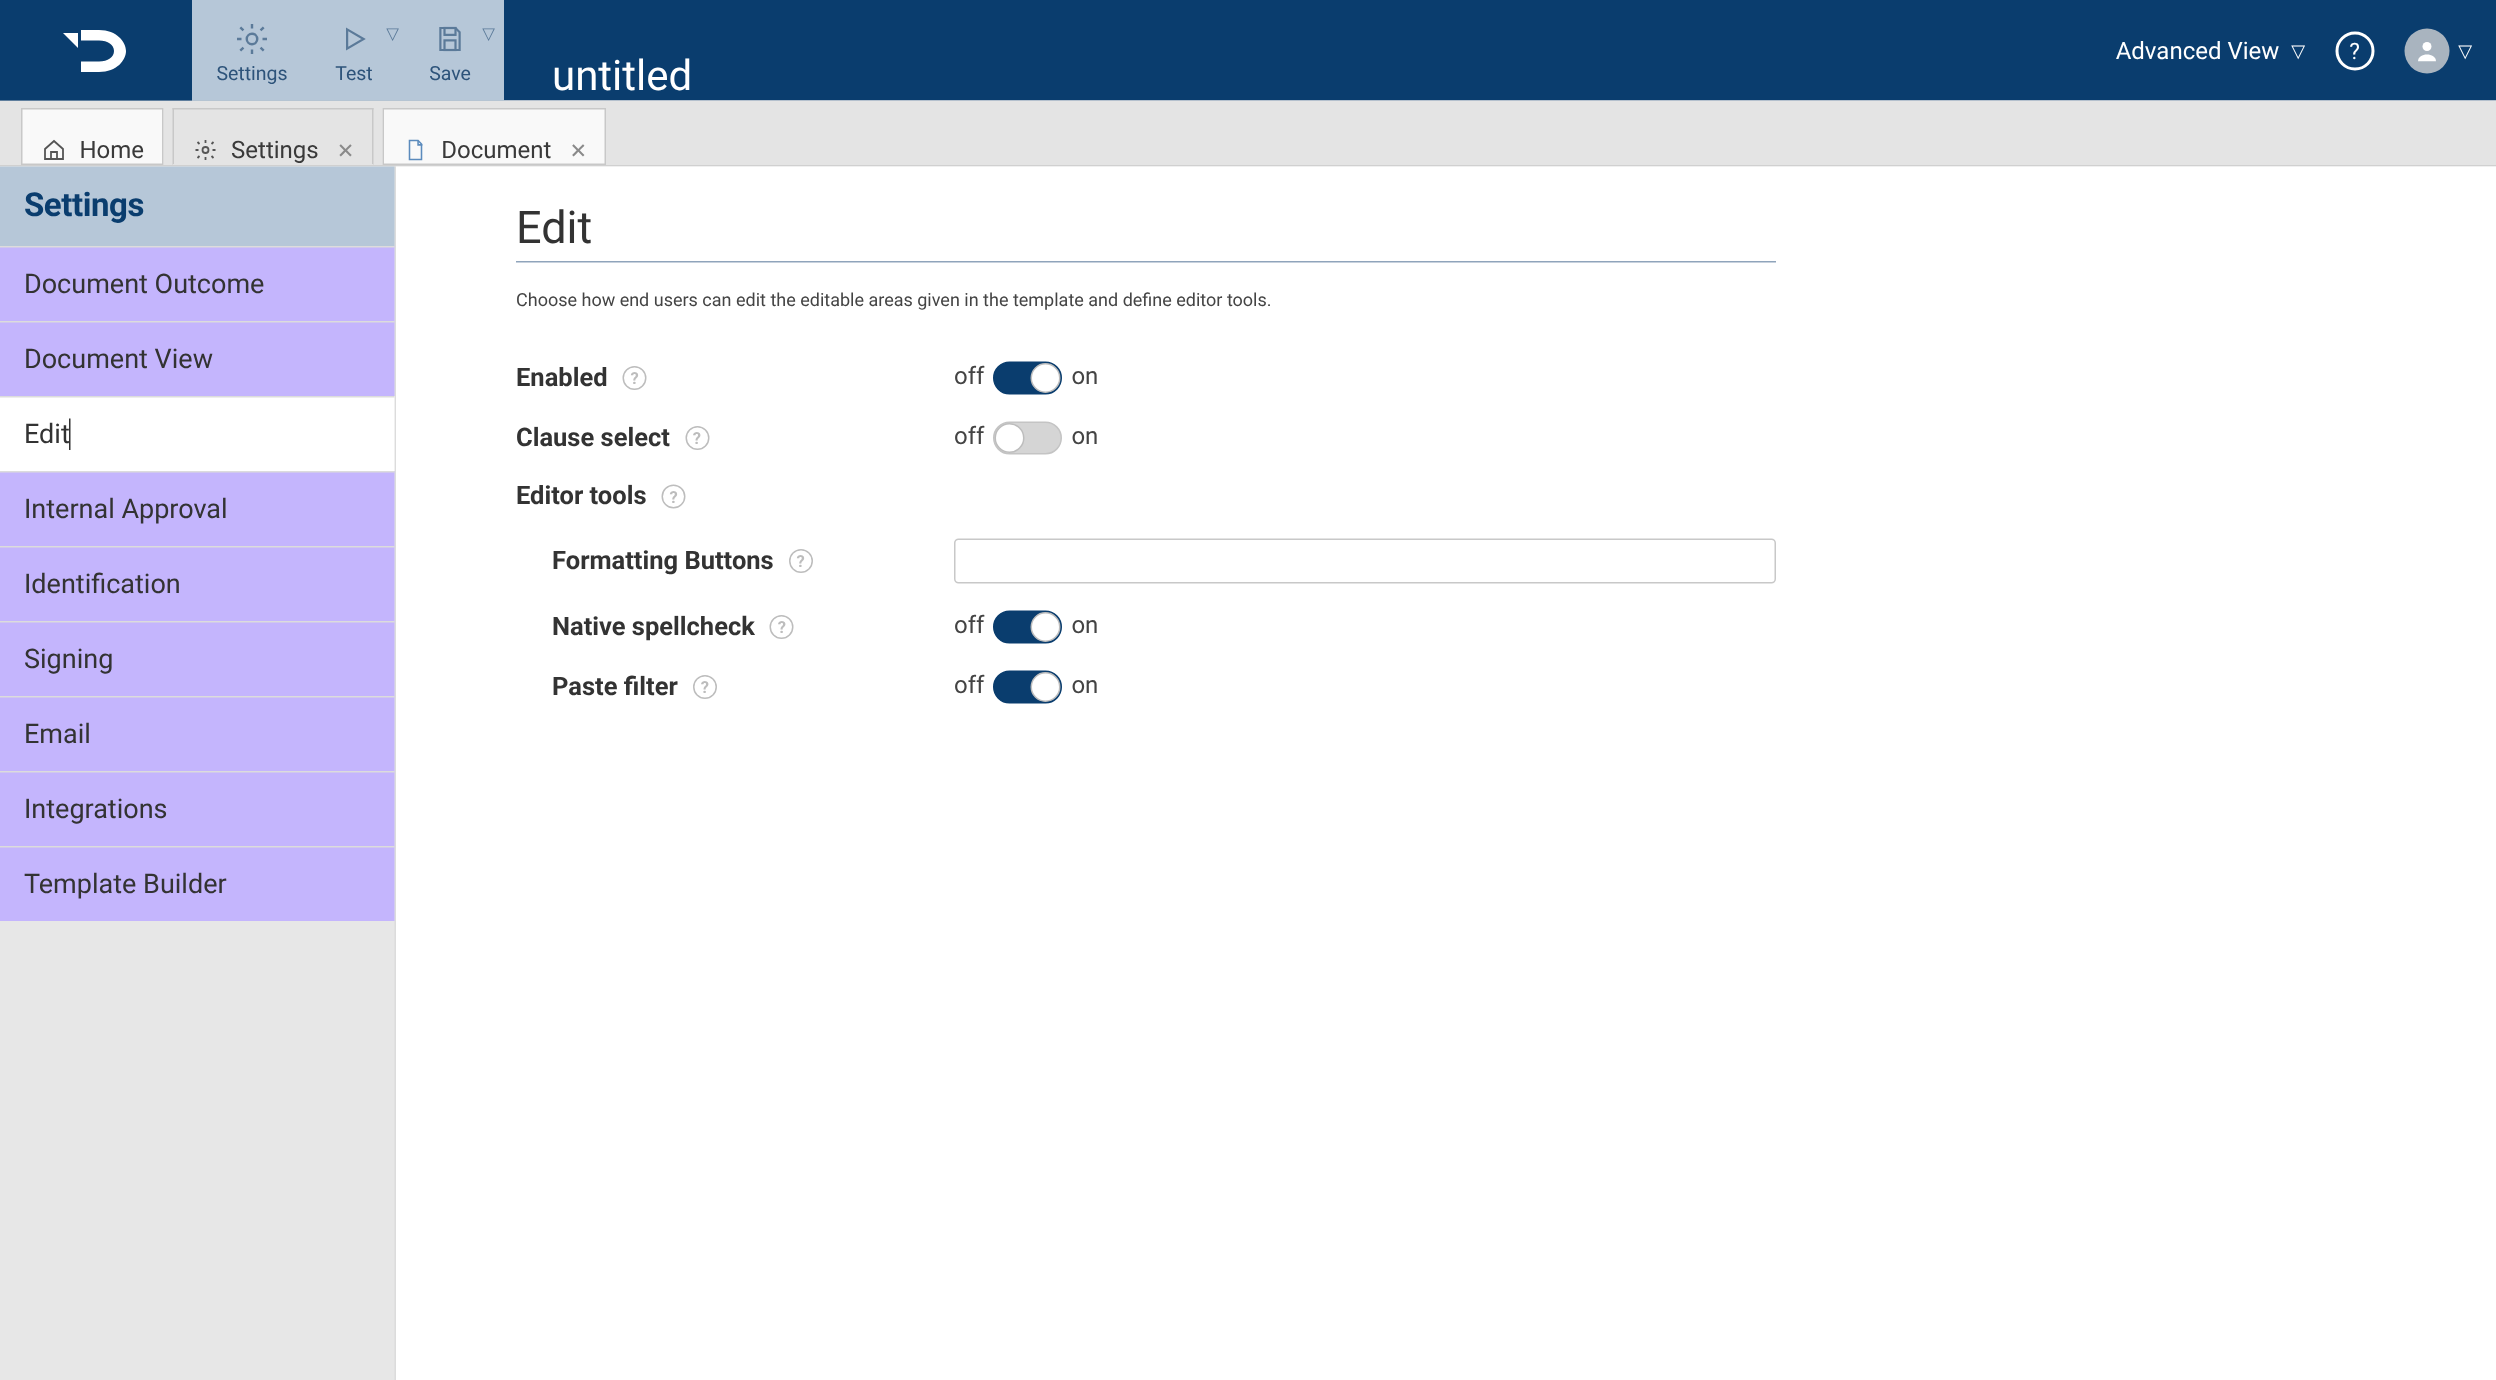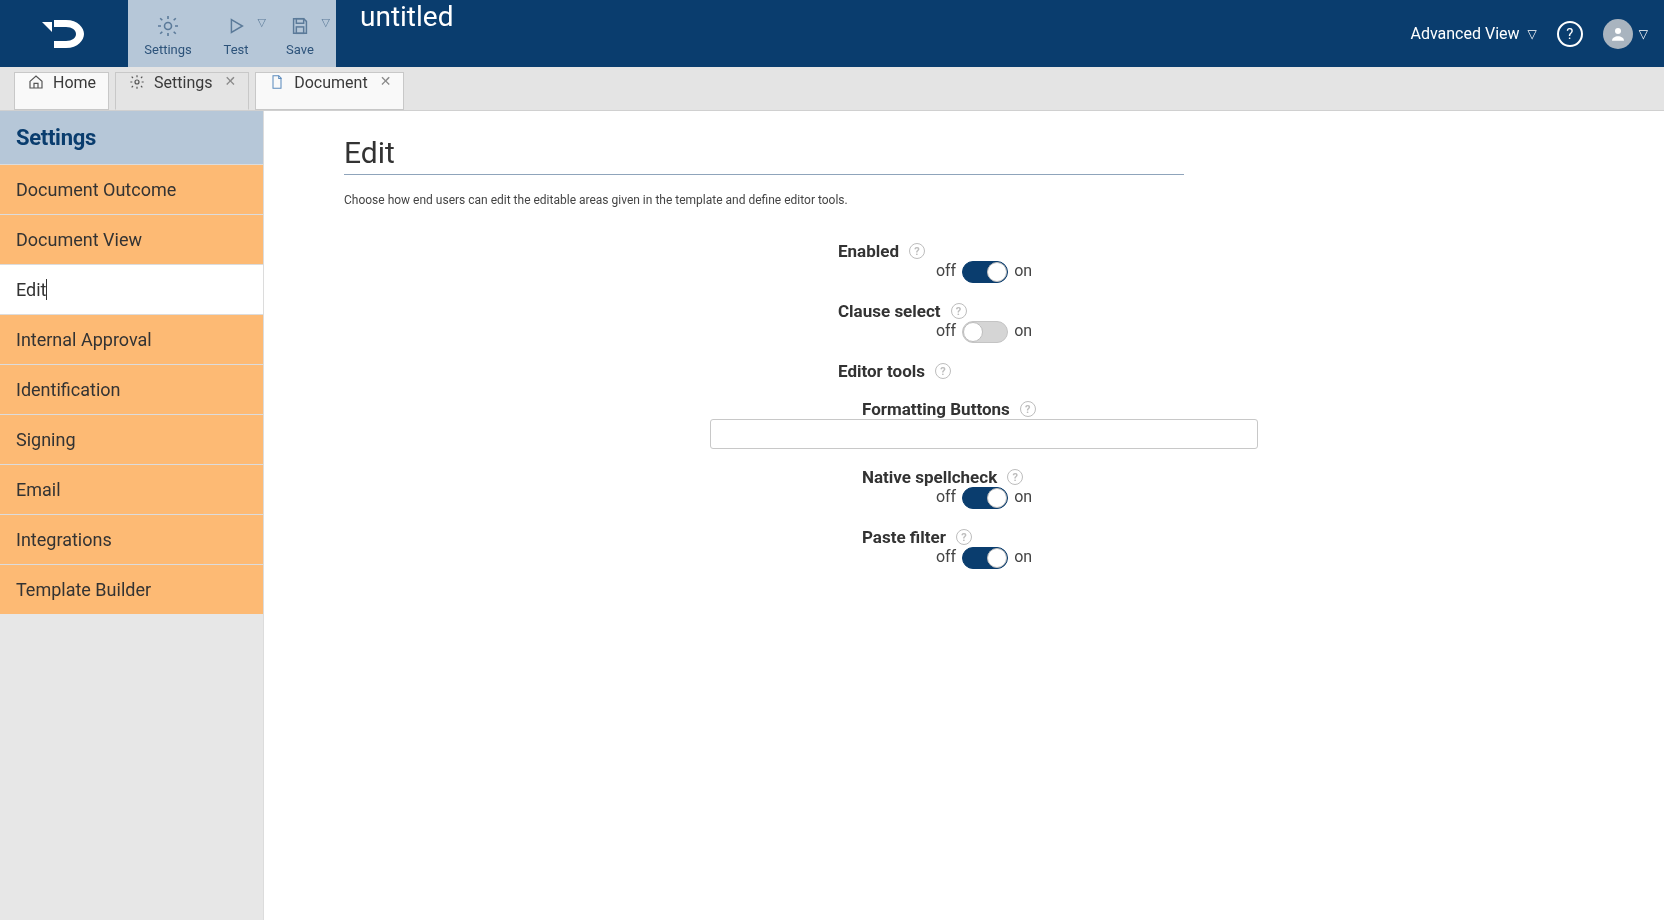--- a/index.html
+++ b/index.html
@@ -59,22 +59,22 @@
   margin-top: 4px;
 }
 .tool-label {
   font-size: 13px;
   color: #2d537a;
   margin-top: 2px;
 }
 .title-area {
   flex: 1;
   display: flex;
-  align-items: flex-start;
-  margin-left: 24px;
+  align-items: flex-end;
+  padding-left: 32px;
 }
 .title-text {
   font-size: 28px;
   font-weight: 400;
   color: #fff;
 }
 .right-actions {
   display: flex;
   align-items: center;
   gap: 20px;
@@ -118,21 +118,21 @@
 .tabsbar {
   height: 44px;
   background: #e4e4e4;
   border-bottom: 1px solid #d0d0d0;
   display: flex;
   align-items: center;
   padding-left: 14px;
 }
 .tab {
   display: flex;
-  align-items: flex-start;
+  align-items: flex-end;
   height: 38px;
   padding: 0 12px;
   border: 1px solid #c8c8c8;
   background: #f9f9f9;
   margin-right: 6px;
   margin-top: 4px;
   color: #3a3a3a;
   font-size: 16px;
   gap: 8px;
 }
@@ -159,21 +159,21 @@
   font-size: 22px;
   font-weight: 700;
   color: #0a3d6e;
   letter-spacing: -0.3px;
 }
 .side-item {
   padding: 14px 16px;
   font-size: 18px;
   color: #333;
   border-top: 1px solid #dcdcdc;
-  background: #fdba74;
+  background: #c4b5fd;
 }
 .side-item.active {
   background: #fff;
 }
 .side-item:first-of-type { border-top: none; }
 .side-item .cursor {
   border-right: 1.3px solid #333;
   padding-right: 0;
   margin-right: -1px;
   animation: none;
@@ -196,21 +196,20 @@
 .page-desc {
   font-size: 12px;
   color: #444;
   margin-bottom: 34px;
 }
 
 .form-row {
   display: flex;
   align-items: center;
   margin-bottom: 18px;
-  flex-direction: column;
 }
 .form-label {
   width: 292px;
   font-size: 17px;
   font-weight: 700;
   color: #333;
   display: flex;
   align-items: center;
   gap: 10px;
 }

